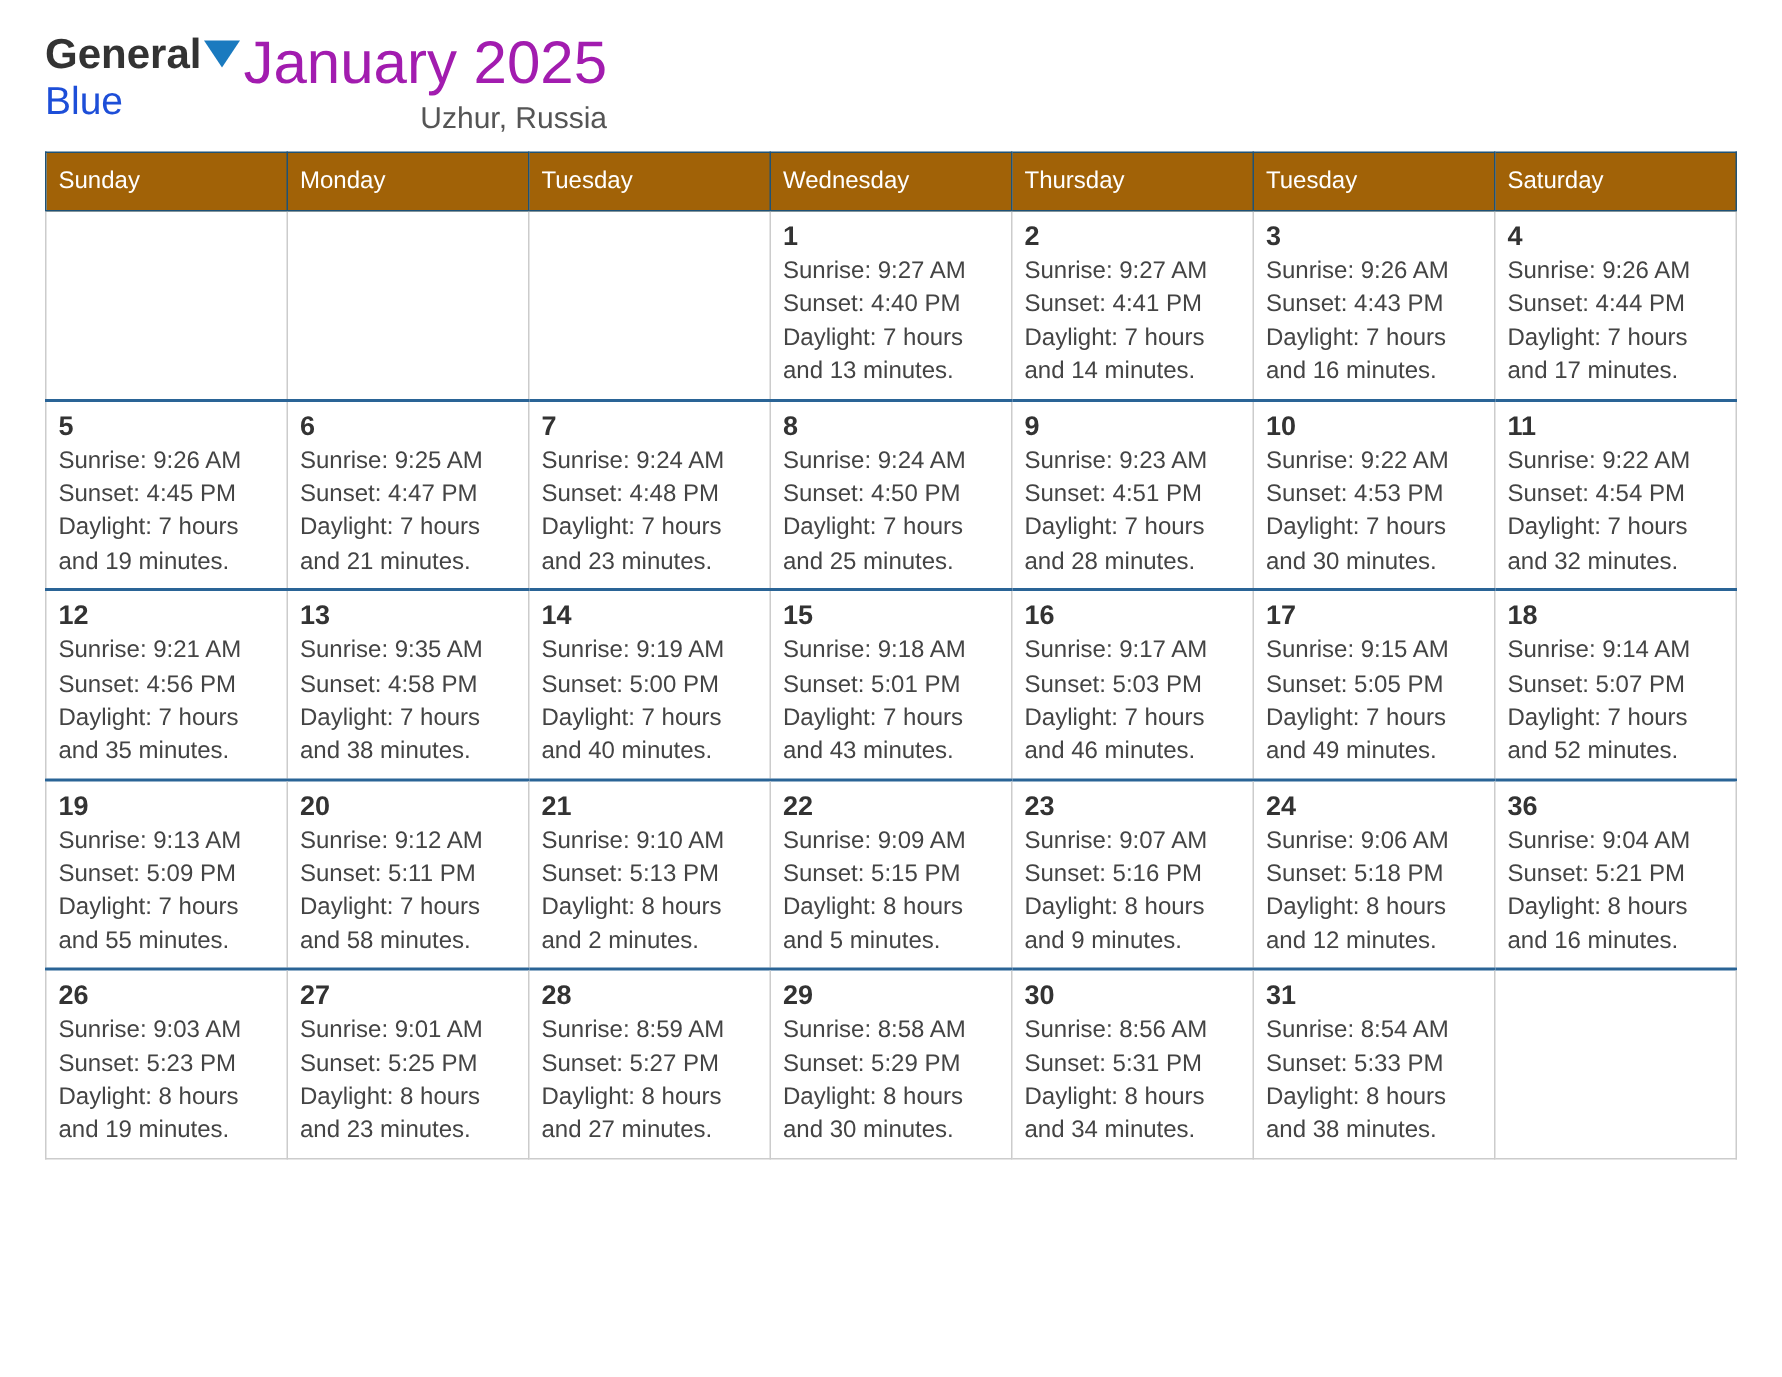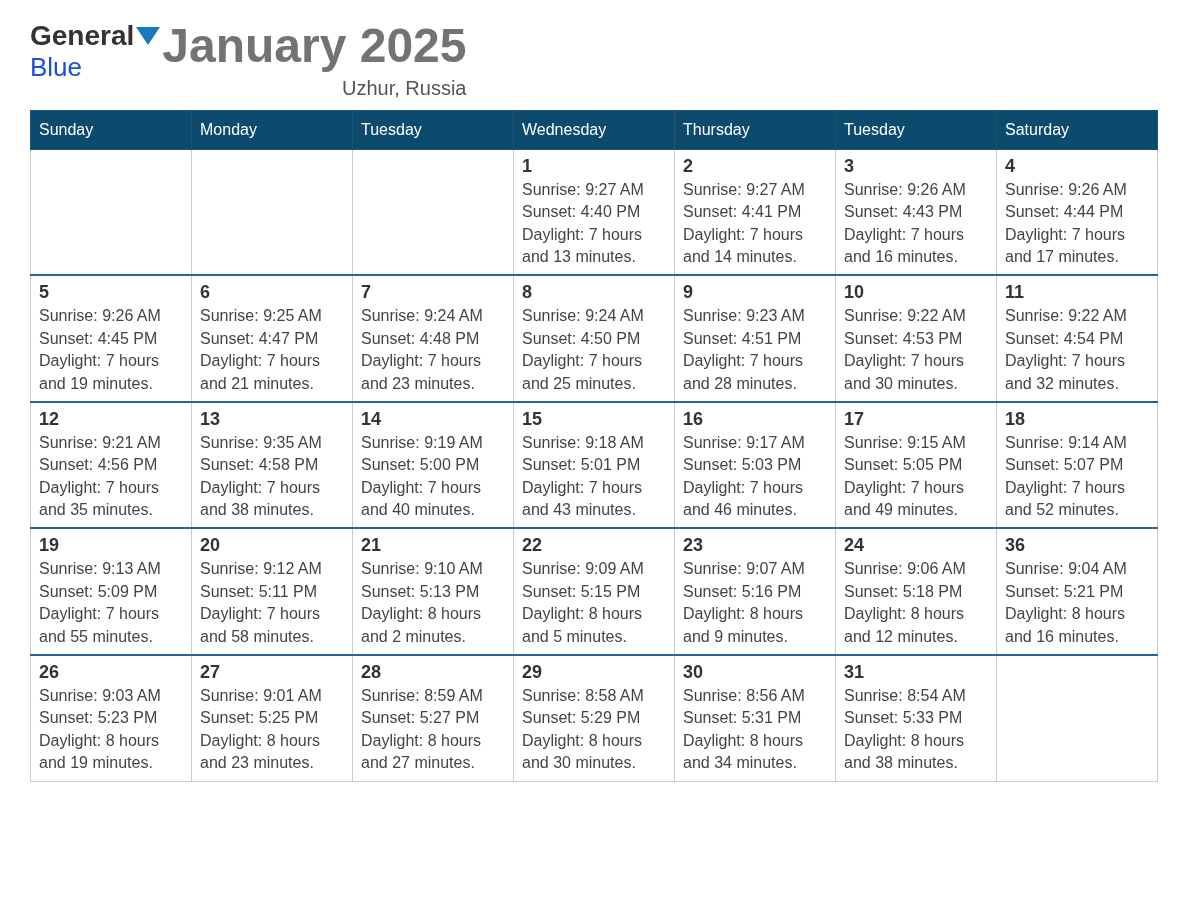--- a/index.html
+++ b/index.html
@@ -37,37 +37,37 @@
       border-right: 12px solid transparent;
       border-top: 18px solid #1a7abf;
       margin: 0 2px;
       vertical-align: middle;
     }
     .logo-blue { color: #1d4ed8; font-size: 26px; }
     .title-section {
       text-align: right;
     }
     .calendar-title {
-      font-size: 48px;
-      font-weight: bold;
-      color: #737373;
+      font-size: 40px;
+      font-weight: normal;
+      color: #a21caf;
       line-height: 1.1;
     }
     .calendar-subtitle {
       font-size: 20px;
       color: #555;
       margin-top: 4px;
     }
     table {
       width: 100%;
       border-collapse: collapse;
       margin-top: 10px;
     }
     thead th {
-      background: #0c4a6e;
+      background: #a16207;
       color: #fff;
       padding: 10px 8px;
       font-size: 16px;
       font-weight: normal;
       text-align: left;
       border: 1px solid #1e5277;
     }
     tbody td {
       border: 1px solid #ccc;
       vertical-align: top;

